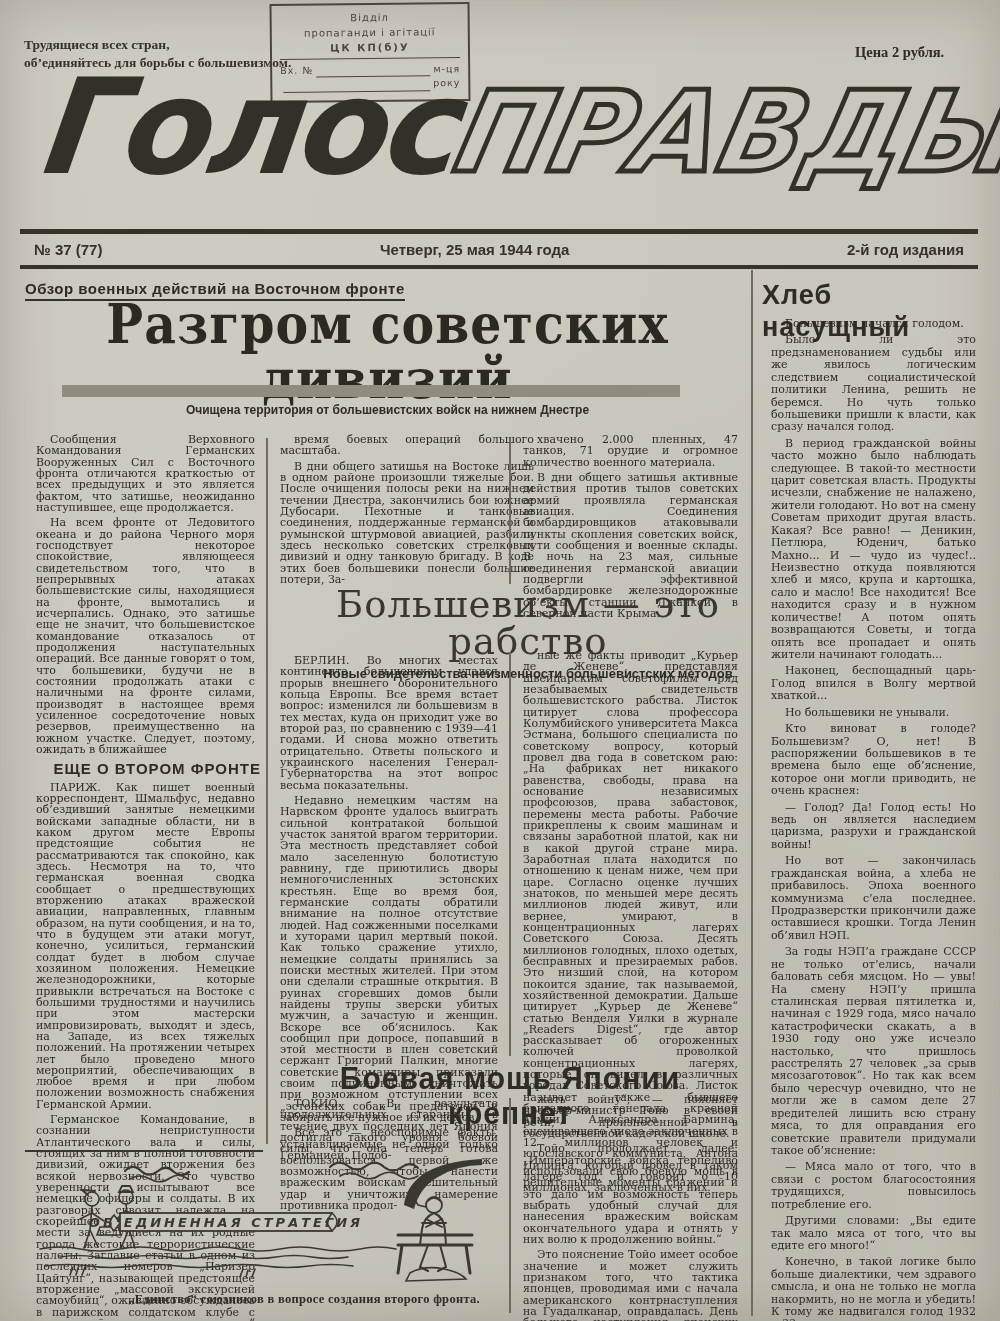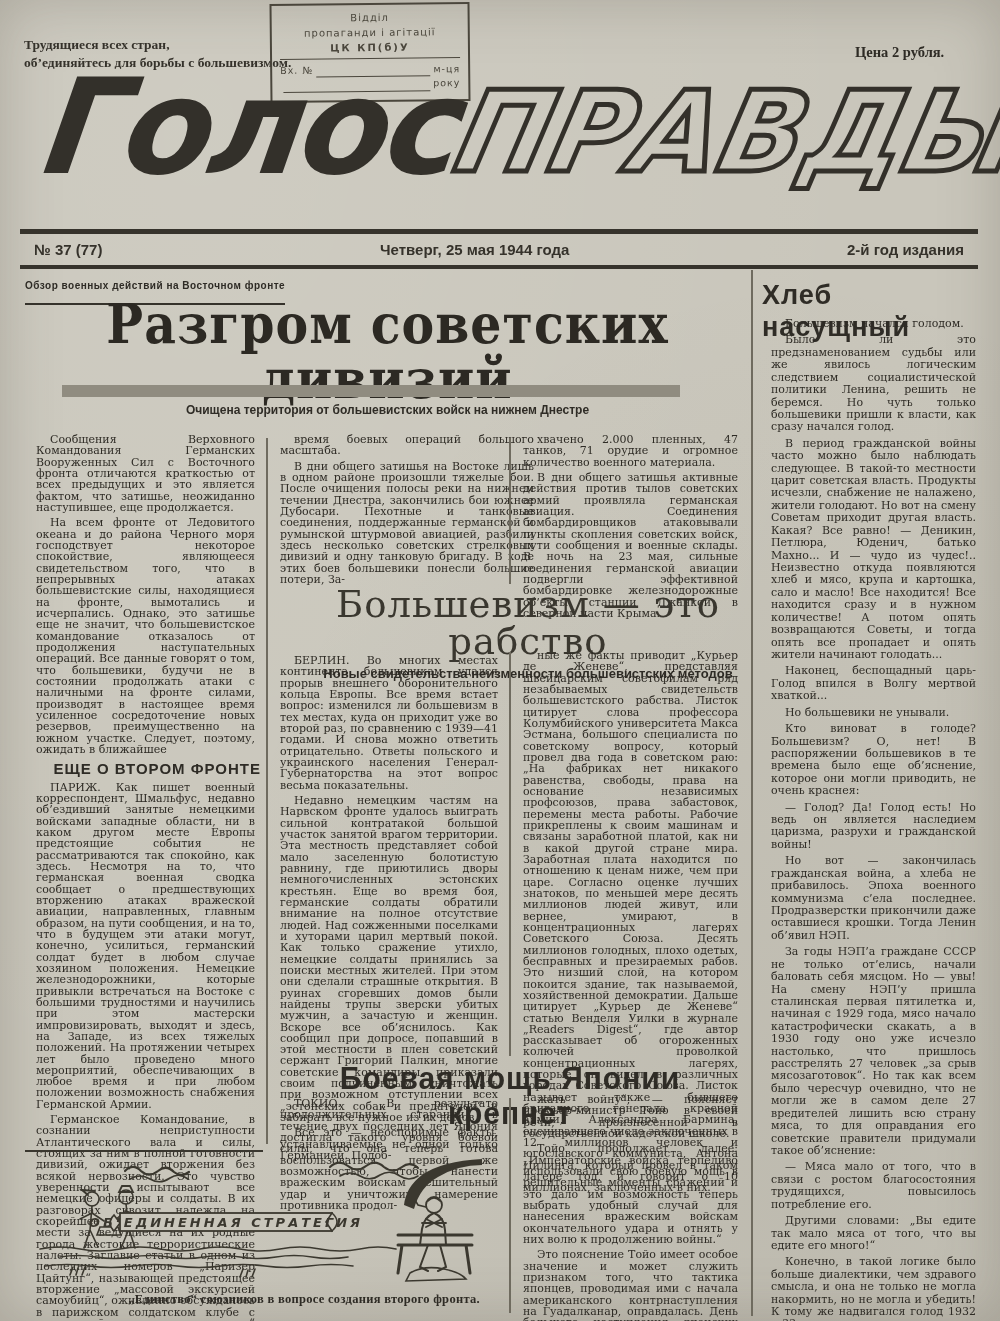--- a/index.html
+++ b/index.html
@@ -28,21 +28,21 @@
   .mh1{font-family:"DejaVu Sans",sans-serif;font-weight:bold;font-style:italic;
     font-size:130px;line-height:1;color:#33302a;transform:skewX(-9deg) scaleY(1.02);
     letter-spacing:-4px;}
   .mh2{font-family:"DejaVu Sans",sans-serif;font-weight:bold;font-style:italic;
     font-size:112px;line-height:1;color:transparent;-webkit-text-stroke:5px #33302a;
     transform:skewX(-13deg);letter-spacing:0px;margin-left:-2px;margin-top:14px;}
   .dateline{left:20px;top:229px;width:930px;border-top:5px solid #36332c;border-bottom:4px solid #36332c;
     padding:7px 14px;display:flex;justify-content:space-between;align-items:center;
     font-family:"Liberation Sans",sans-serif;font-weight:bold;font-size:15px;color:#35322b;}
   .kicker{left:25px;top:280px;font-family:"Liberation Sans",sans-serif;font-weight:bold;
-    font-size:10px;border-bottom:2px solid #35322b;padding-bottom:12px;letter-spacing:.5px;}
+    font-size:15px;border-bottom:2px solid #35322b;padding-bottom:2px;letter-spacing:.5px;}
   .headline-main{left:50px;top:303px;width:675px;text-align:center;font-weight:bold;
     font-size:49px;line-height:1;letter-spacing:1px;color:#2c2923;transform:scaleY(1.12);}
   .graybar{left:62px;top:385px;width:618px;height:12px;background:#908c80;}
   .subhead-main{left:50px;top:403px;width:675px;text-align:center;
     font-family:"Liberation Sans",sans-serif;font-weight:bold;font-size:12px;color:#2f2c26;}
   .col{font-size:11px;line-height:1.03;text-align:justify;}
   .col p{margin:0 11px 4px;text-indent:14px;}
   .subhead2{font-family:"Liberation Sans",sans-serif;font-weight:bold;font-size:15px;
     text-align:right;margin:6px 5px 5px;letter-spacing:1px;text-indent:0 !important;}
   .headline2{text-align:center;font-size:37px;letter-spacing:1px;line-height:1;color:#3a372f;}

